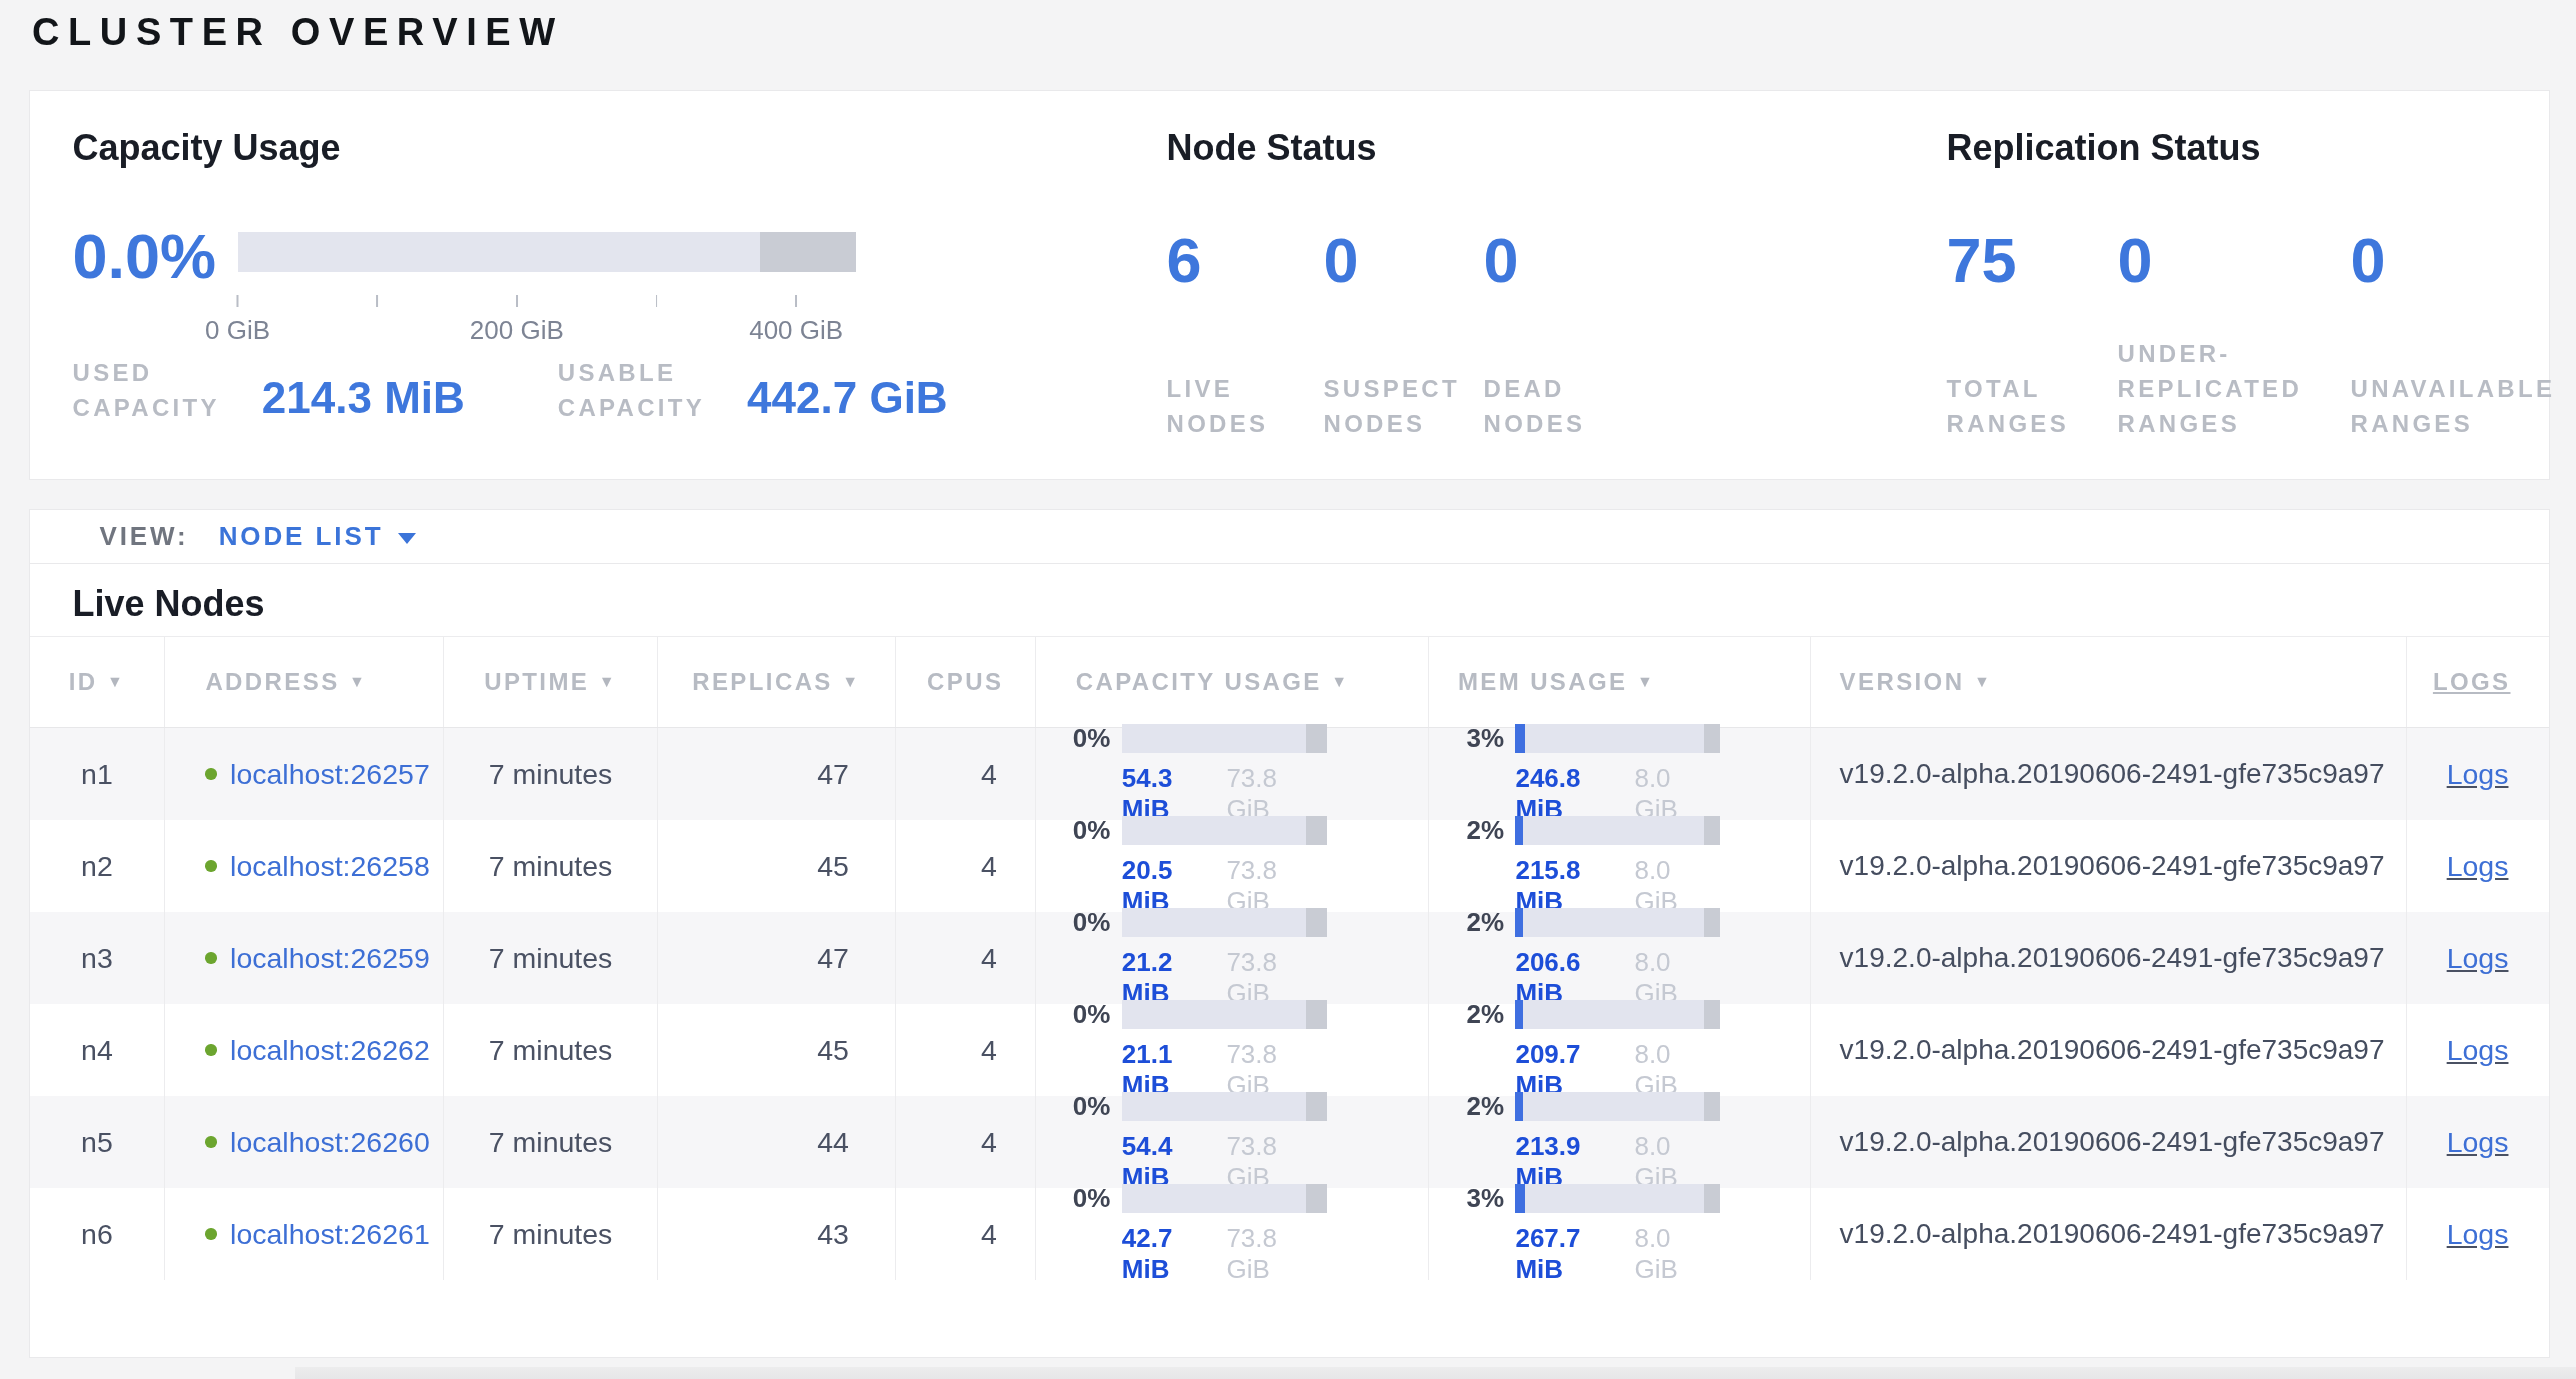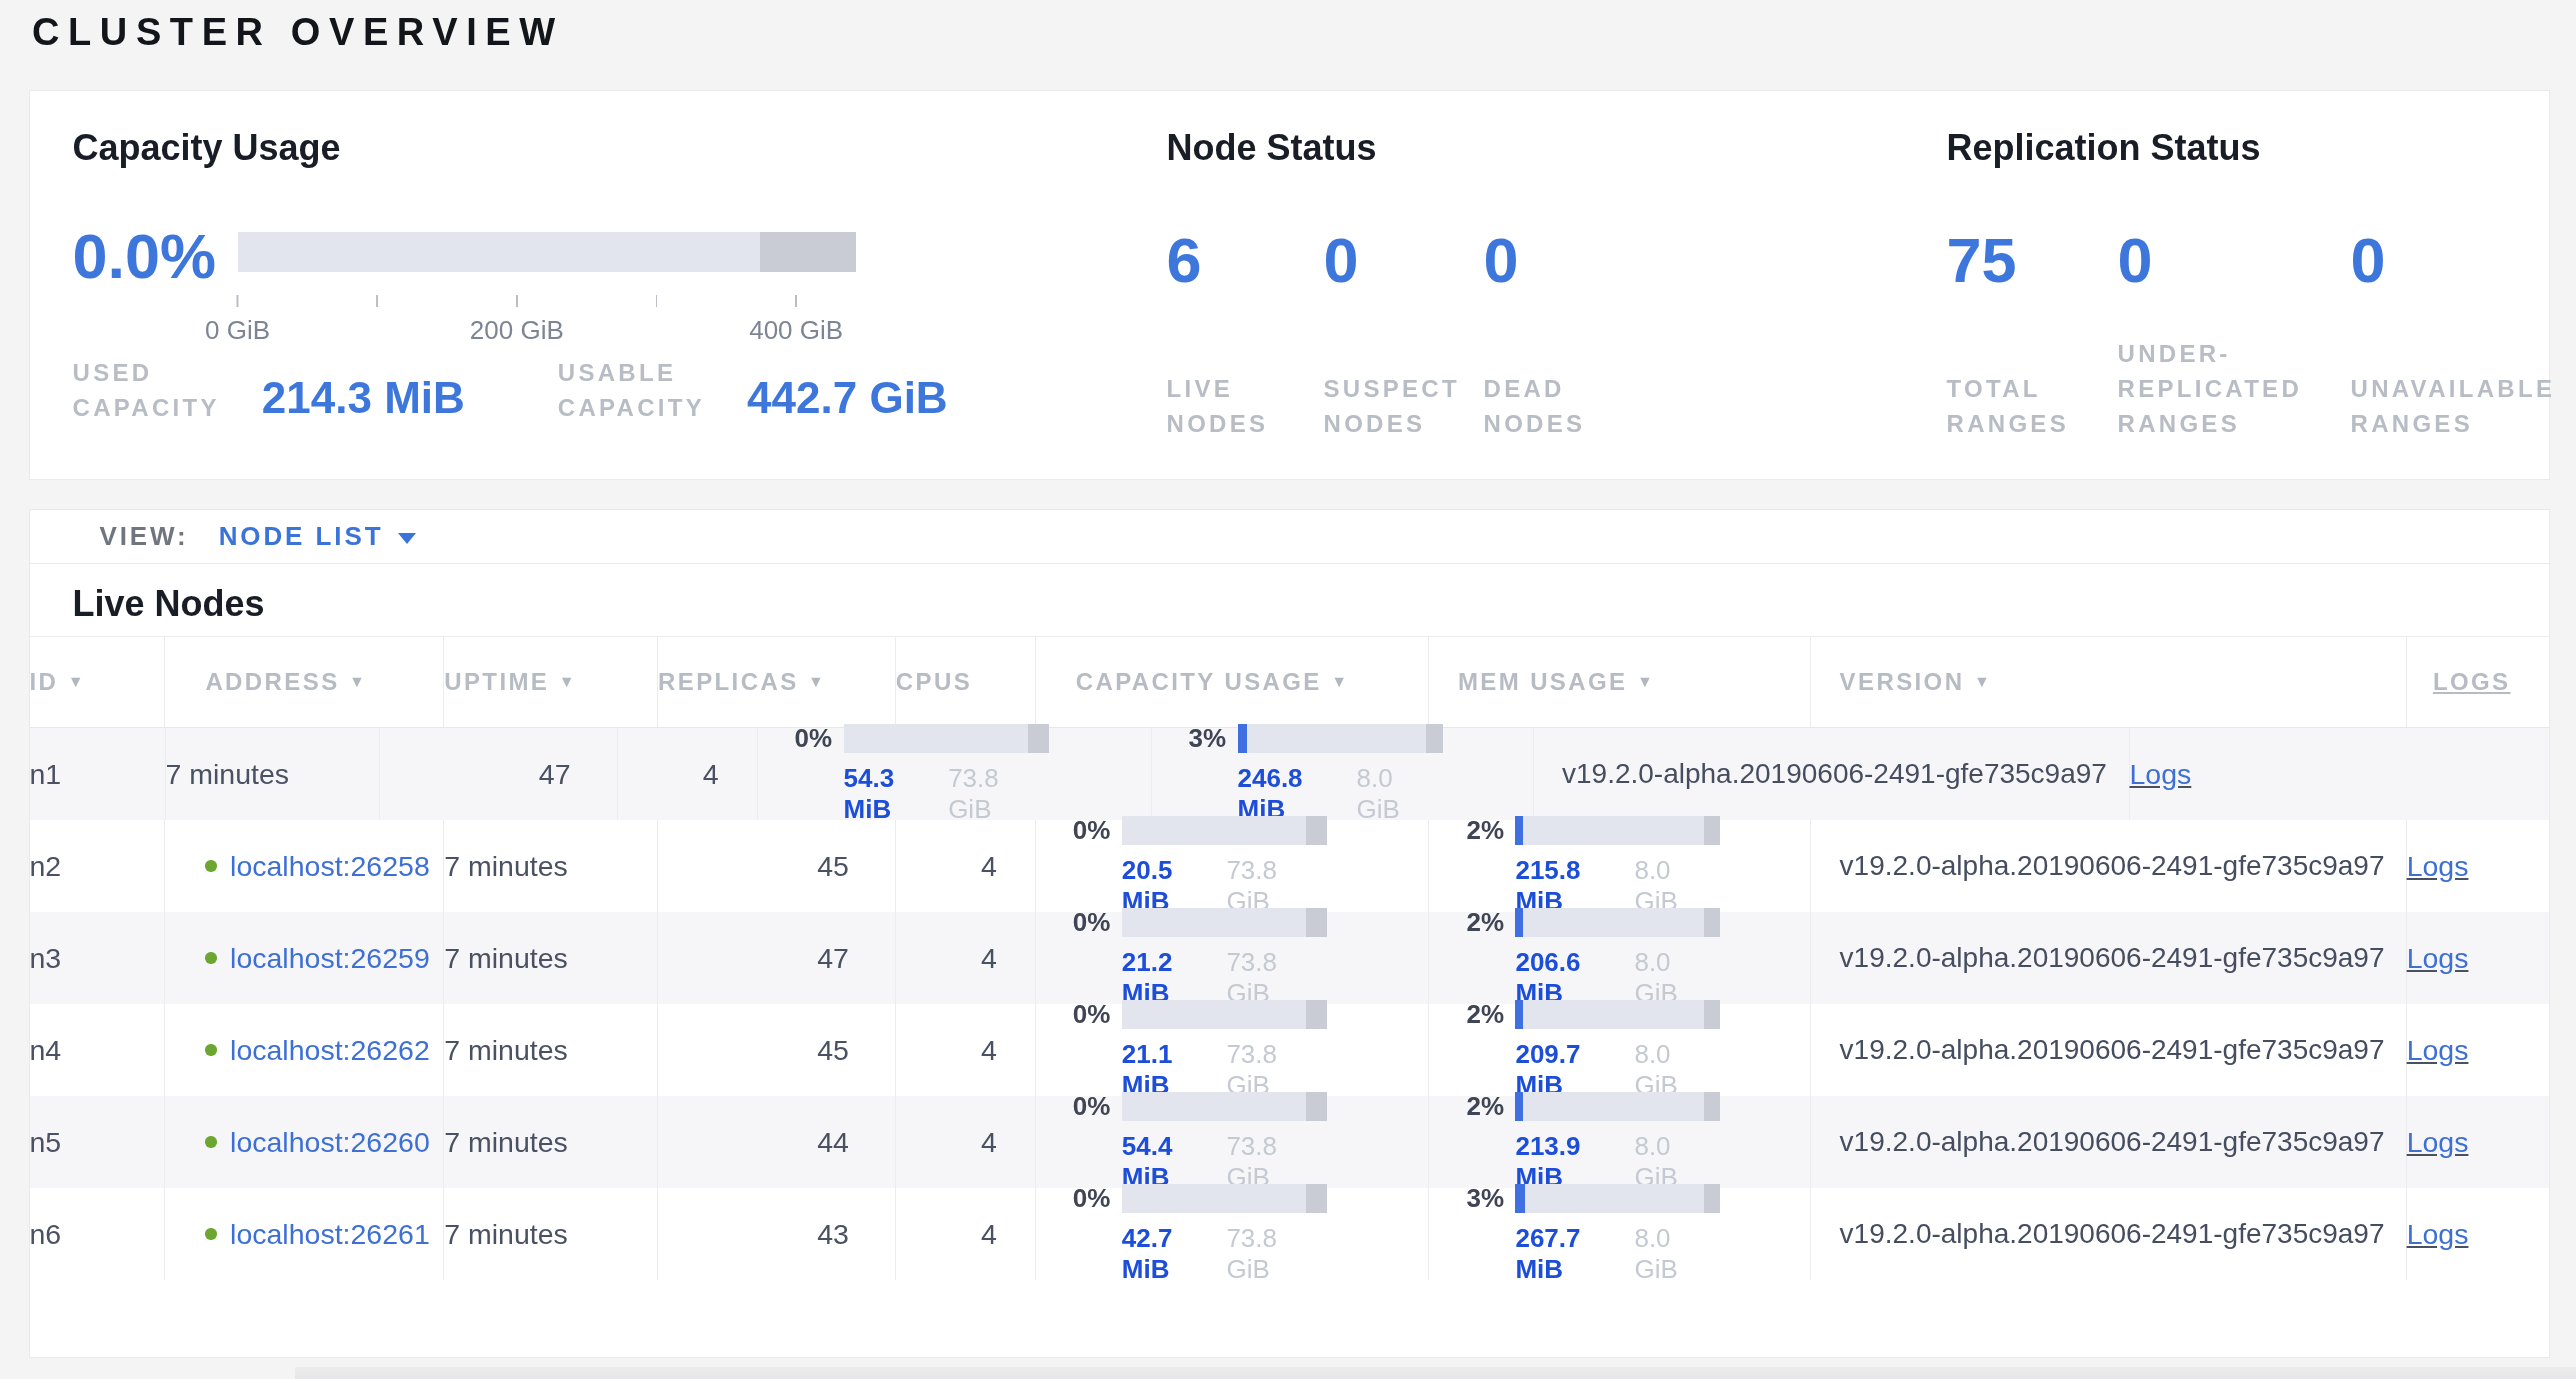--- a/index.html
+++ b/index.html
@@ -76,21 +76,21 @@
   .sort-arrow { font-size: 16px; margin-left: 9.5px; color: #b3b7bf; }
   .col-id { width: 136px; }
   .col-address { width: 279px; }
   .col-uptime { width: 214px; }
   .col-replicas { width: 238px; }
   .col-cpus { width: 140px; }
   .col-cap { width: 394px; }
   .col-mem { width: 382px; }
   .col-version { width: 596px; }
   .col-logs { width: 142px; }
-  .c-center { }
+  .c-center { justify-content: center; }
   .c-right-48 { justify-content: flex-end; padding-right: 46px; }
   .c-right-40 { justify-content: flex-end; padding-right: 38px; }
   .c-left { padding-left: 40px; }
   .c-left-sm { padding-left: 28.5px; }
   .td { font-size: 28.5px; color: #4a5163; }
   .dot { width: 11.4px; height: 11.4px; border-radius: 50%; background: #6ca52f; margin-right: 13.3px; flex: 0 0 auto; }
   .link { color: #3d6fd5; text-decoration: none; cursor: pointer; }
   .version-text { font-size: 28px; color: #454d5f; }
 
   
@@ -247,20 +247,24 @@
       </div>
       <div class="th col-logs c-right-40">
         <span>LOGS</span>
       </div>
     </div>
     <div class="tbody" id="rows-host">
   <div class="tr">
     <div class="td col-id c-center">
             <span>n1</span>
           </div>
+    <div class="td col-address c-left">
+      <span class="dot"></span>
+      <a class="link">localhost:26257</a>
+    </div>
     <div class="td col-uptime c-center">
             <span>7 minutes</span>
           </div>
     <div class="td col-replicas c-right-48">
             <span>47</span>
           </div>
     <div class="td col-cpus c-right-40">
             <span>4</span>
           </div>
     <div class="td col-cap">

